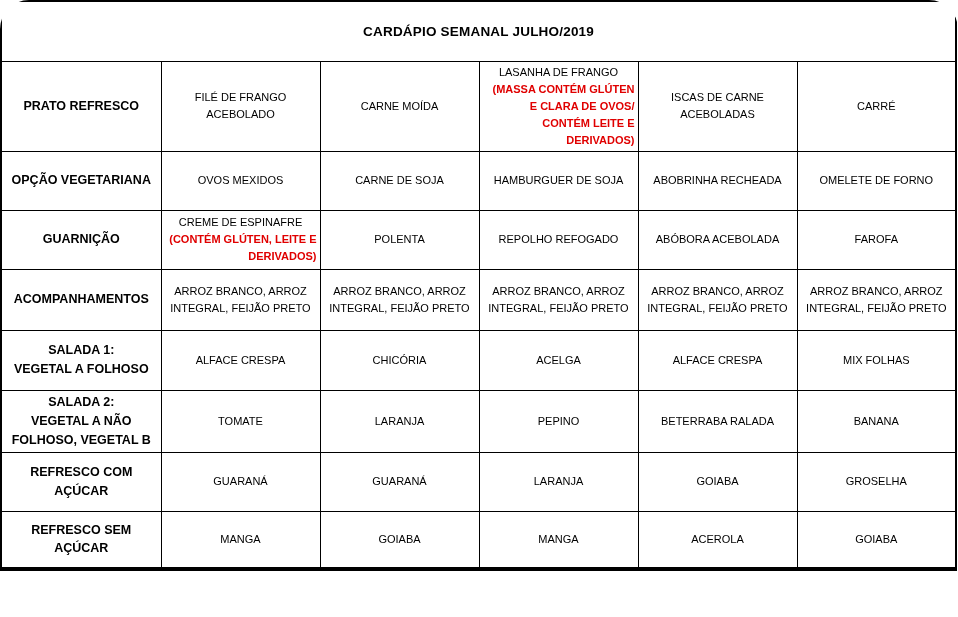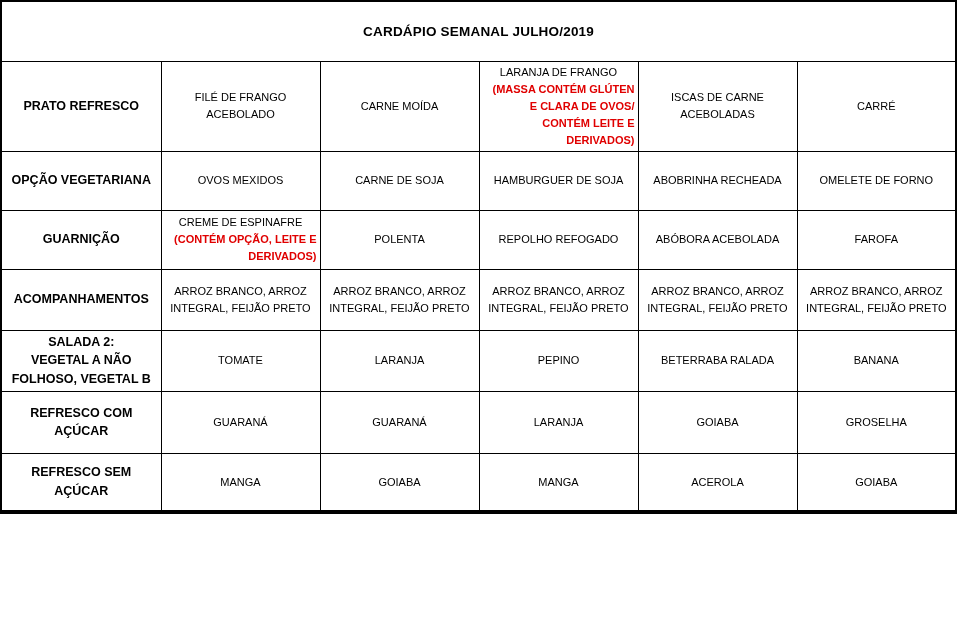--- a/index.html
+++ b/index.html
@@ -1,21 +1,21 @@
 <!DOCTYPE html>
 <html lang="pt" style="--allergen: #e00000; --ink: #000000; --paper: #ffffff;"><head>
 <meta charset="utf-8">
 <style>
   :root { --allergen: #e00000; --ink: #000000; --paper: #ffffff; }
   * { box-sizing: border-box; }
   html, body { margin: 0; padding: 0; background: var(--paper); }
   .page {
     width: 958px; height: 617px; background: var(--paper);
     font-family: "Liberation Sans", sans-serif; color: var(--ink);
-    overflow: hidden; position: relative;
+    overflow: hidden; position: relative; border-radius: 29px;
   }
   table.menu {
     border-collapse: collapse; table-layout: fixed;
     width: 956px; margin: 0;
     border: 2px solid var(--ink);
     border-bottom-width: 4px;
   }
   col.label-col { width: 160px; }
   col.day-col { width: 159px; }
   th, td {
@@ -68,47 +68,56 @@
       <tr class="title-row">
         <th class="title-cell" colspan="6">CARDÁPIO SEMANAL JULHO/2019</th>
       </tr>
     </thead>
     <tbody id="menu-body">
 
     <tr>
           <th class="row-label">PRATO REFRESCO</th>
           <td class="menu-cell"><span>FILÉ DE FRANGO ACEBOLADO</span></td>
           <td class="menu-cell"><span>CARNE MOÍDA</span></td>
-          <td class="menu-cell"><span>LARANJA DE FRANGO</span><span class="allergen">(MASSA CONTÉM GLÚTEN E CLARA DE OVOS/ CONTÉM LEITE E DERIVADOS)</span></td>
+          <td class="menu-cell"><span>LASANHA DE FRANGO</span><span class="allergen">(MASSA CONTÉM GLÚTEN E CLARA DE OVOS/ CONTÉM LEITE E DERIVADOS)</span></td>
           <td class="menu-cell"><span>ISCAS DE CARNE ACEBOLADAS</span></td>
           <td class="menu-cell"><span>CARRÉ</span></td>
         </tr>
         <tr>
           <th class="row-label">OPÇÃO VEGETARIANA</th>
           <td class="menu-cell"><span>OVOS MEXIDOS</span></td>
           <td class="menu-cell"><span>CARNE DE SOJA</span></td>
           <td class="menu-cell"><span>HAMBURGUER DE SOJA</span></td>
           <td class="menu-cell"><span>ABOBRINHA RECHEADA</span></td>
           <td class="menu-cell"><span>OMELETE DE FORNO</span></td>
         </tr>
         <tr>
           <th class="row-label">GUARNIÇÃO</th>
-          <td class="menu-cell"><span>CREME DE ESPINAFRE</span><span class="allergen">(CONTÉM OPÇÃO, LEITE E DERIVADOS)</span></td>
+          <td class="menu-cell"><span>CREME DE ESPINAFRE</span><span class="allergen">(CONTÉM GLÚTEN, LEITE E DERIVADOS)</span></td>
           <td class="menu-cell"><span>POLENTA</span></td>
           <td class="menu-cell"><span>REPOLHO REFOGADO</span></td>
           <td class="menu-cell"><span>ABÓBORA ACEBOLADA</span></td>
           <td class="menu-cell"><span>FAROFA</span></td>
         </tr>
         <tr>
           <th class="row-label">ACOMPANHAMENTOS</th>
           <td class="menu-cell"><span>ARROZ BRANCO, ARROZ INTEGRAL, FEIJÃO PRETO</span></td>
           <td class="menu-cell"><span>ARROZ BRANCO, ARROZ INTEGRAL, FEIJÃO PRETO</span></td>
           <td class="menu-cell"><span>ARROZ BRANCO, ARROZ INTEGRAL, FEIJÃO PRETO</span></td>
           <td class="menu-cell"><span>ARROZ BRANCO, ARROZ INTEGRAL, FEIJÃO PRETO</span></td>
           <td class="menu-cell"><span>ARROZ BRANCO, ARROZ INTEGRAL, FEIJÃO PRETO</span></td>
+        </tr>
+        <tr>
+          <th class="row-label">SALADA 1:
+VEGETAL A FOLHOSO</th>
+          <td class="menu-cell"><span>ALFACE CRESPA</span></td>
+          <td class="menu-cell"><span>CHICÓRIA</span></td>
+          <td class="menu-cell"><span>ACELGA</span></td>
+          <td class="menu-cell"><span>ALFACE CRESPA</span></td>
+          <td class="menu-cell"><span>MIX FOLHAS</span></td>
         </tr>
         <tr>
           <th class="row-label">SALADA 2:
 VEGETAL A NÃO FOLHOSO, VEGETAL B</th>
           <td class="menu-cell"><span>TOMATE</span></td>
           <td class="menu-cell"><span>LARANJA</span></td>
           <td class="menu-cell"><span>PEPINO</span></td>
           <td class="menu-cell"><span>BETERRABA RALADA</span></td>
           <td class="menu-cell"><span>BANANA</span></td>
         </tr>

